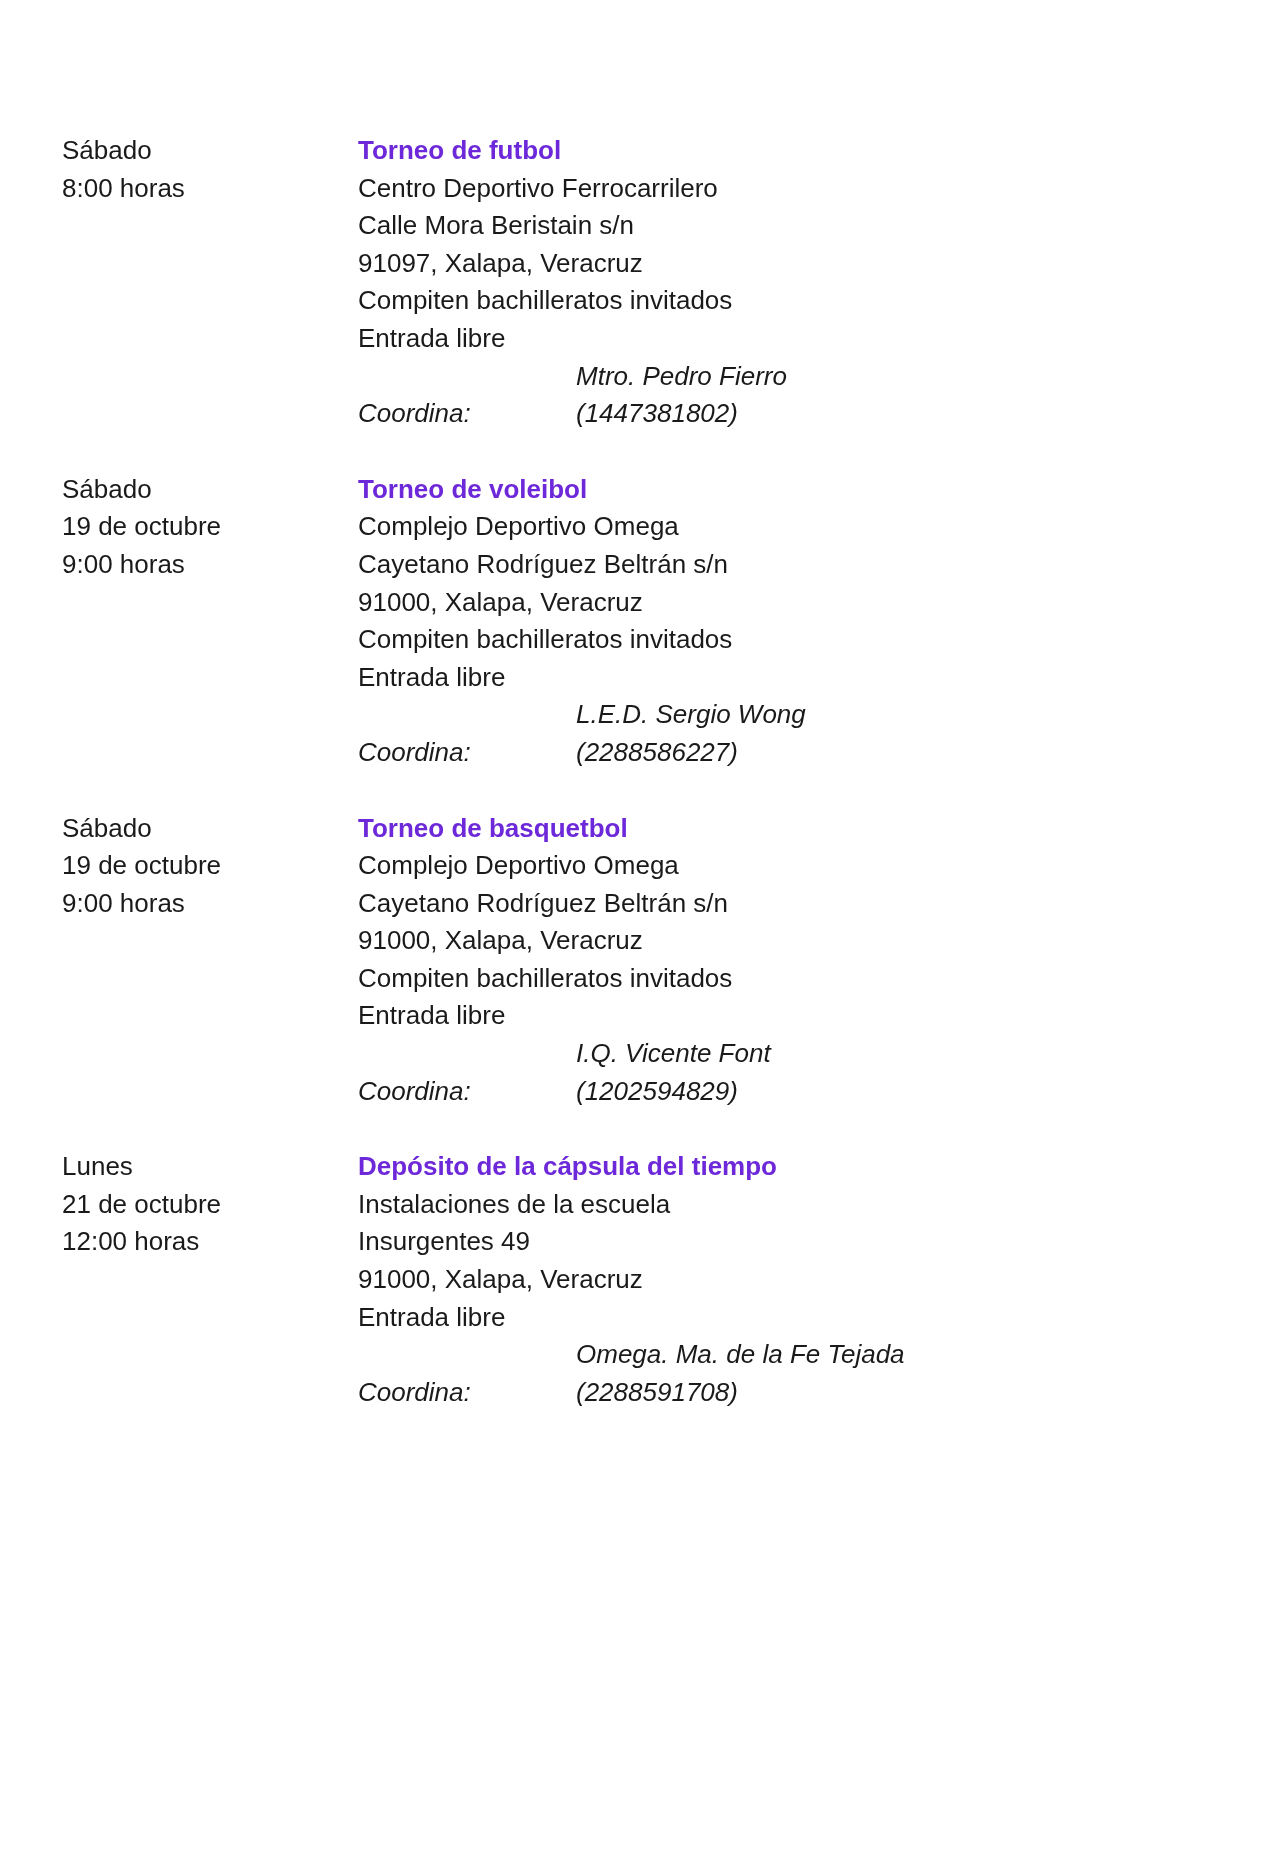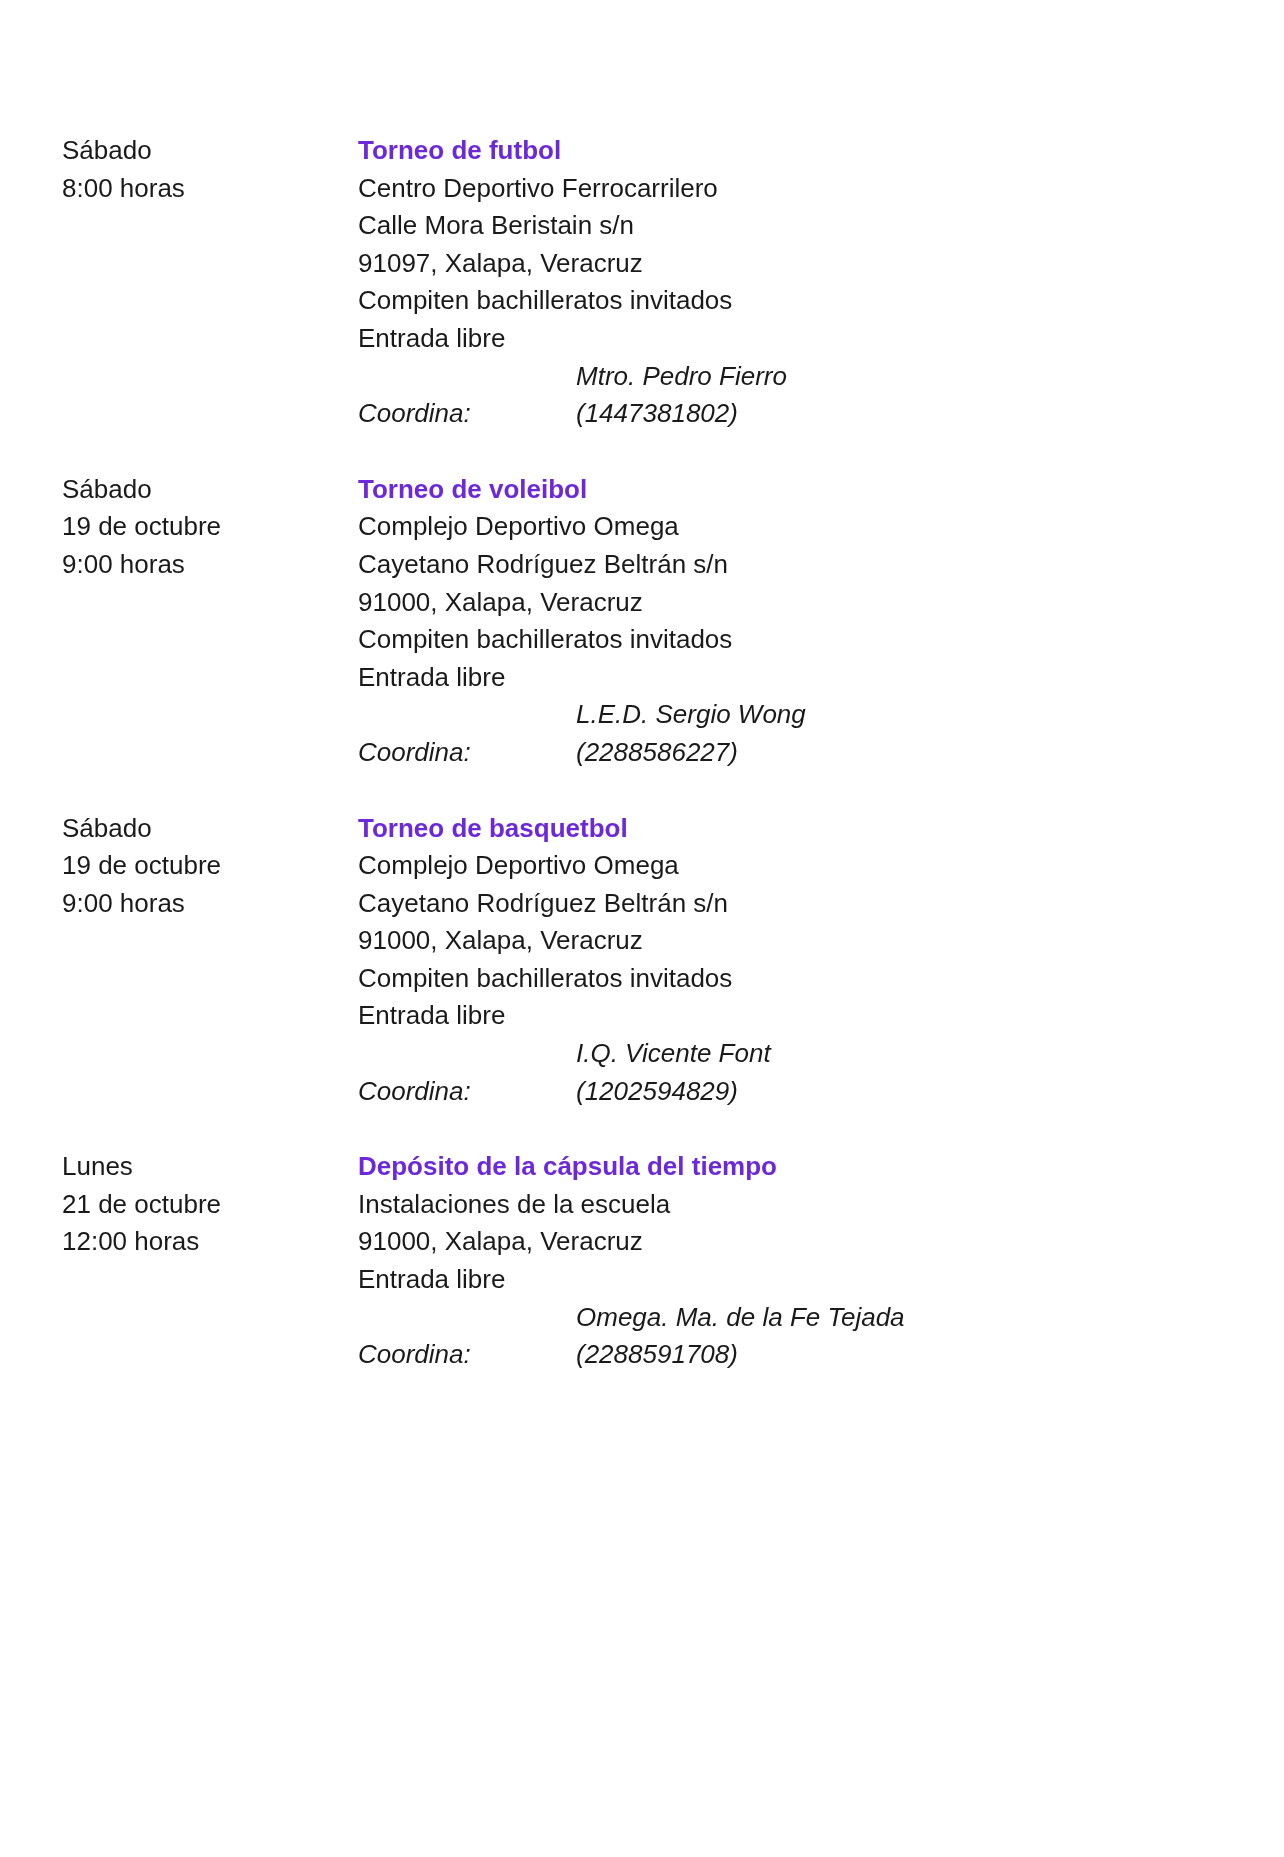--- a/index.html
+++ b/index.html
@@ -121,20 +121,21 @@
 
   <section class="event">
     <div class="when">
       <div>Lunes</div>
       <div>21 de octubre</div>
       <div>12:00 horas</div>
     </div>
     <div class="details">
       <div class="title">Depósito de la cápsula del tiempo</div>
       <div>Instalaciones de la escuela</div>
+      <div>Insurgentes 49</div>
       <div>91000, Xalapa, Veracruz</div>
       <div class="italic">Entrada libre</div>
       <div class="coordina-row">
         <span class="coordina-label">Coordina:</span>
         <span class="coordina-value">
           <span>Omega. Ma. de la Fe Tejada</span><br>
           <span>(2288591708)</span>
         </span>
       </div>
     </div>

